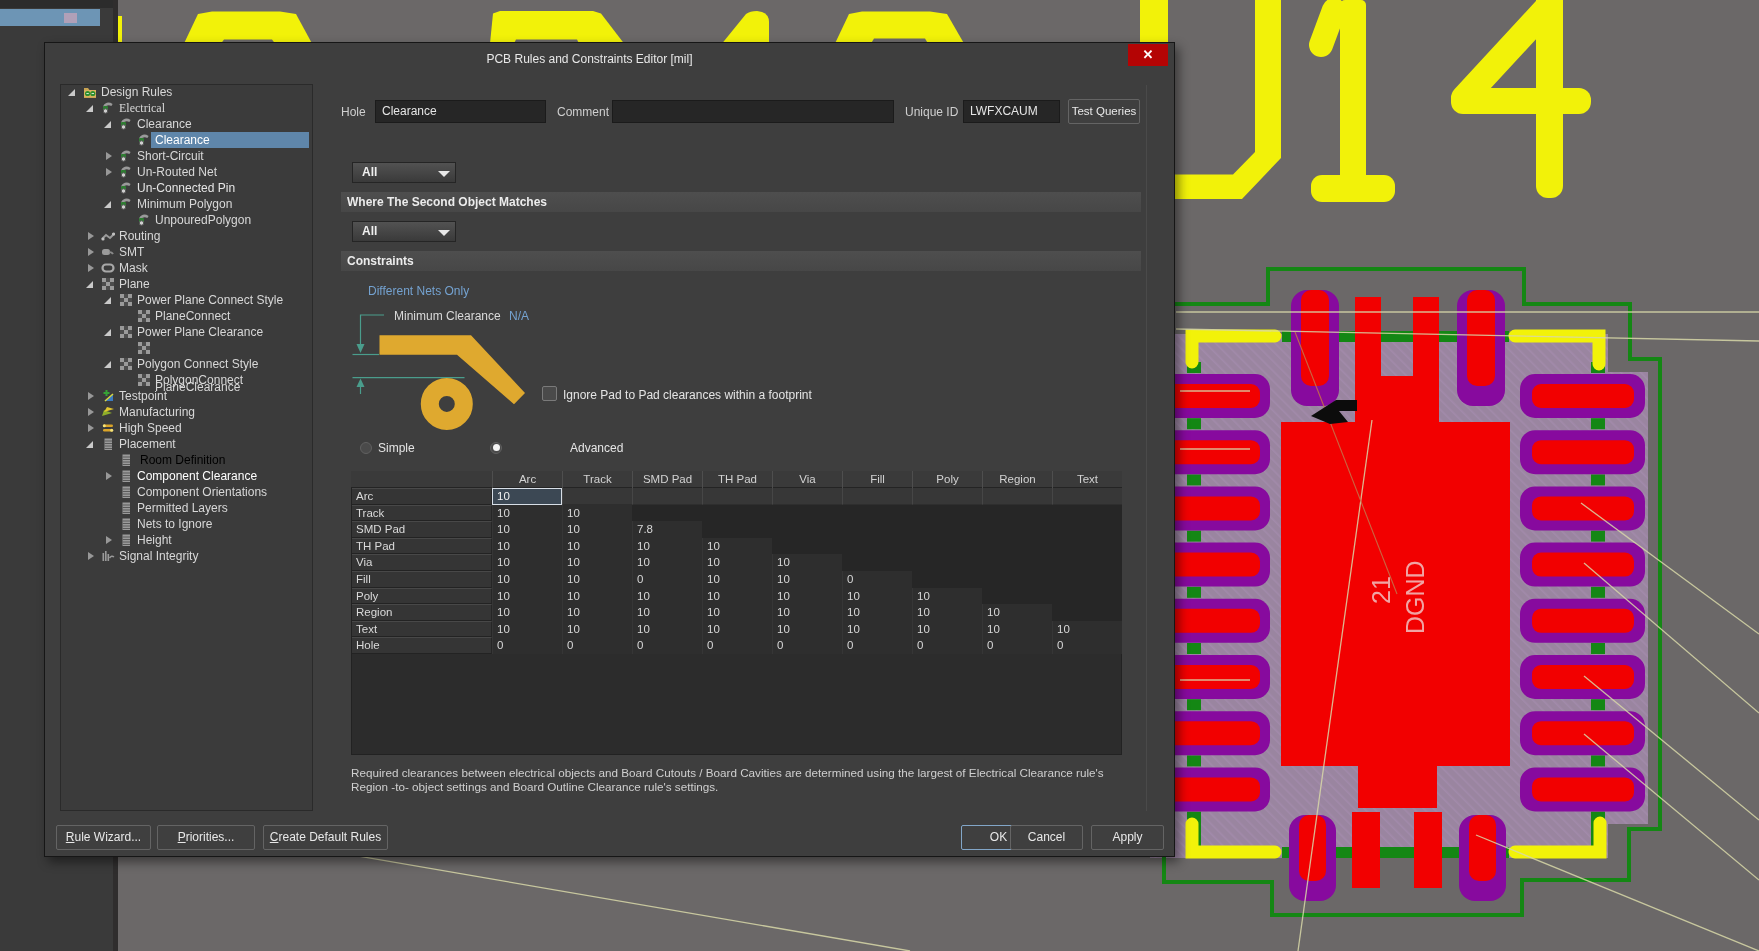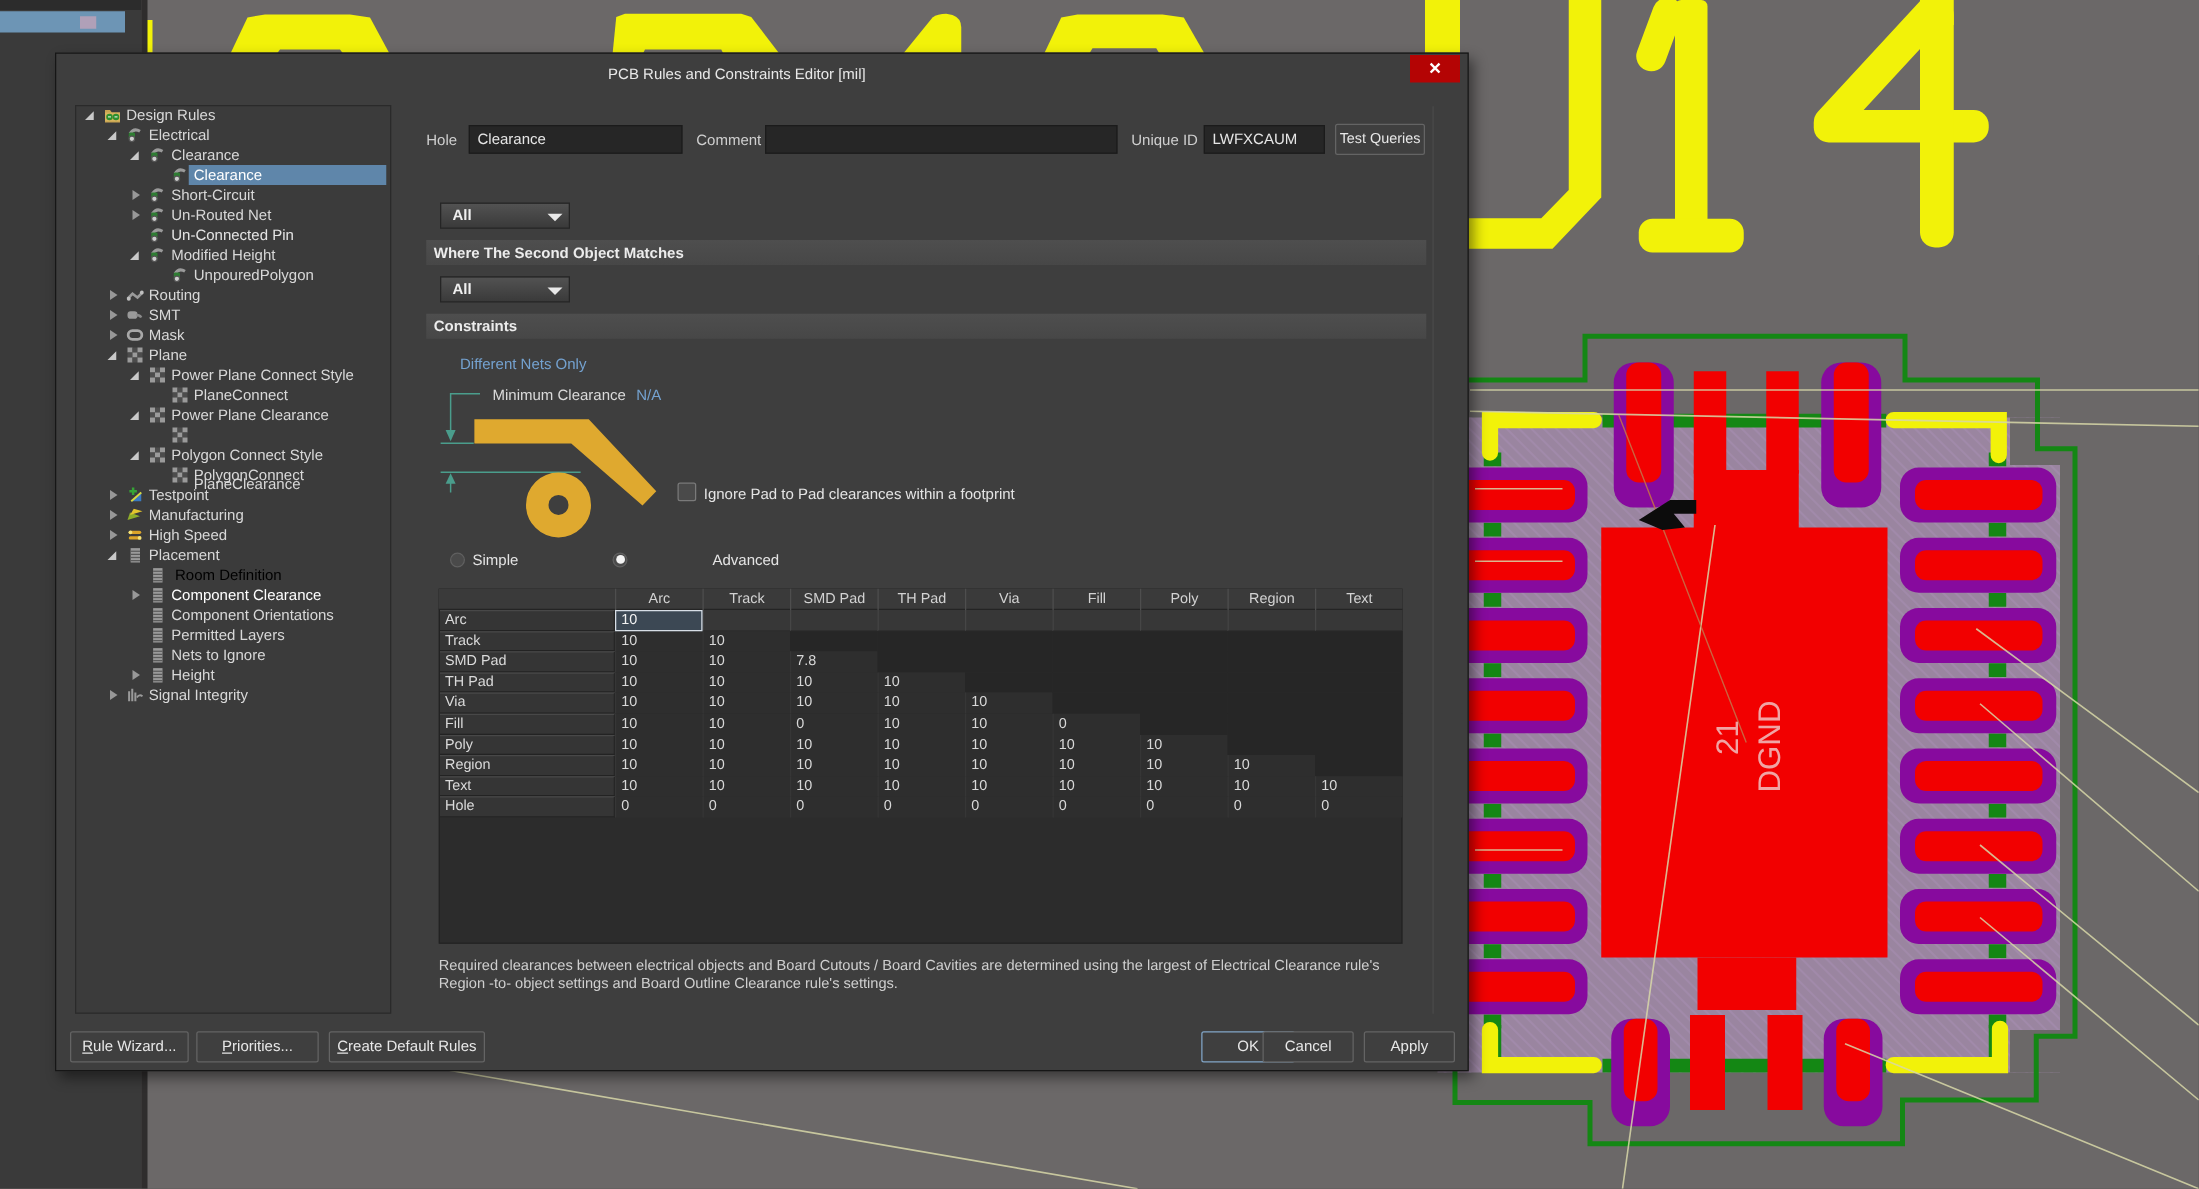--- a/index.html
+++ b/index.html
@@ -159,21 +159,21 @@
         <rect x="3.4" y="8" width="2.4" height="1" fill="#cfe8cf"></rect>
         <rect x="8.6" y="8" width="2.4" height="1" fill="#cfe8cf"></rect>
       </svg></div>
 <div class="trow" style="left:101px;top:85px;color:#d8d8d8;z-index:12;">Design Rules</div>
 <div class="texp" style="left:86px;top:105px;z-index:12;"></div>
 <div class="ticon" style="left:101px;top:101px;z-index:12;"><svg width="14" height="14">
         <path d="M3,6 Q6,1 11,4" stroke="#9a9a9a" stroke-width="2.4" fill="none"></path>
         <rect x="2" y="5" width="5" height="6" rx="1" fill="#2e7d32"></rect>
         <circle cx="4.5" cy="10" r="2.2" fill="#cfcfcf" stroke="#555"></circle>
       </svg></div>
-<div class="trow" style="left:119px;top:101px;color:#d8d8d8;z-index:12;">Electrical</div>
+<div class="trow" style="left:119px;top:101px;color:#d8d8d8;z-index:12;font-family:Liberation Serif, serif;">Electrical</div>
 <div class="texp" style="left:104px;top:121px;z-index:12;"></div>
 <div class="ticon" style="left:119px;top:117px;z-index:12;"><svg width="14" height="14">
         <path d="M3,6 Q6,1 11,4" stroke="#9a9a9a" stroke-width="2.4" fill="none"></path>
         <rect x="2" y="5" width="5" height="6" rx="1" fill="#2e7d32"></rect>
         <circle cx="4.5" cy="10" r="2.2" fill="#cfcfcf" stroke="#555"></circle>
       </svg></div>
 <div class="trow" style="left:137px;top:117px;color:#d8d8d8;z-index:12;">Clearance</div>
 <div class="abs" style="left:151px;top:132px;width:158px;height:16px;background:#5f86aa;z-index:11;"></div>
 <div class="ticon" style="left:137px;top:133px;z-index:12;"><svg width="14" height="14">
         <path d="M3,6 Q6,1 11,4" stroke="#9a9a9a" stroke-width="2.4" fill="none"></path>
@@ -200,21 +200,21 @@
         <rect x="2" y="5" width="5" height="6" rx="1" fill="#2e7d32"></rect>
         <circle cx="4.5" cy="10" r="2.2" fill="#cfcfcf" stroke="#555"></circle>
       </svg></div>
 <div class="trow" style="left:137px;top:181px;color:#e5e5e5;z-index:12;">Un-Connected Pin</div>
 <div class="texp" style="left:104px;top:201px;z-index:12;"></div>
 <div class="ticon" style="left:119px;top:197px;z-index:12;"><svg width="14" height="14">
         <path d="M3,6 Q6,1 11,4" stroke="#9a9a9a" stroke-width="2.4" fill="none"></path>
         <rect x="2" y="5" width="5" height="6" rx="1" fill="#2e7d32"></rect>
         <circle cx="4.5" cy="10" r="2.2" fill="#cfcfcf" stroke="#555"></circle>
       </svg></div>
-<div class="trow" style="left:137px;top:197px;color:#d8d8d8;z-index:12;">Modified Height</div>
+<div class="trow" style="left:137px;top:197px;color:#d8d8d8;z-index:12;">Minimum Polygon</div>
 <div class="ticon" style="left:137px;top:213px;z-index:12;"><svg width="14" height="14">
         <path d="M3,6 Q6,1 11,4" stroke="#9a9a9a" stroke-width="2.4" fill="none"></path>
         <rect x="2" y="5" width="5" height="6" rx="1" fill="#2e7d32"></rect>
         <circle cx="4.5" cy="10" r="2.2" fill="#cfcfcf" stroke="#555"></circle>
       </svg></div>
 <div class="trow" style="left:155px;top:213px;color:#d8d8d8;z-index:12;">UnpouredPolygon</div>
 <div class="tcol" style="left:88px;top:232px;z-index:12;"></div>
 <div class="ticon" style="left:101px;top:229px;z-index:12;"><svg width="14" height="14">
         <path d="M1,10 L5,6 L9,9 L13,5" stroke="#9a9a9a" stroke-width="2" fill="none"></path>
         <circle cx="2" cy="10" r="1.6" fill="#c0c0c0"></circle>

